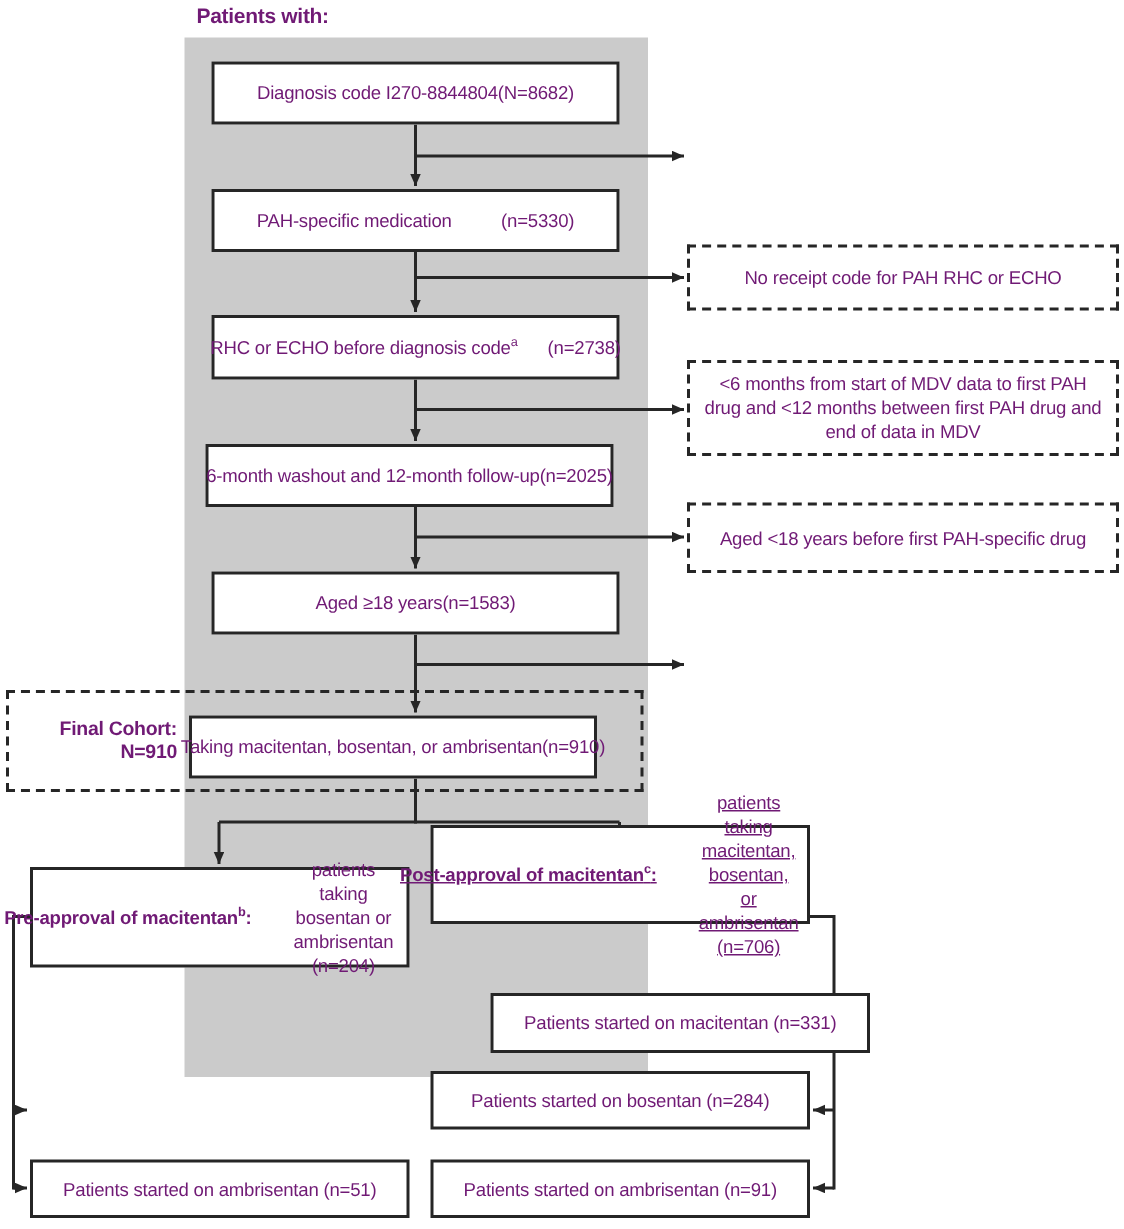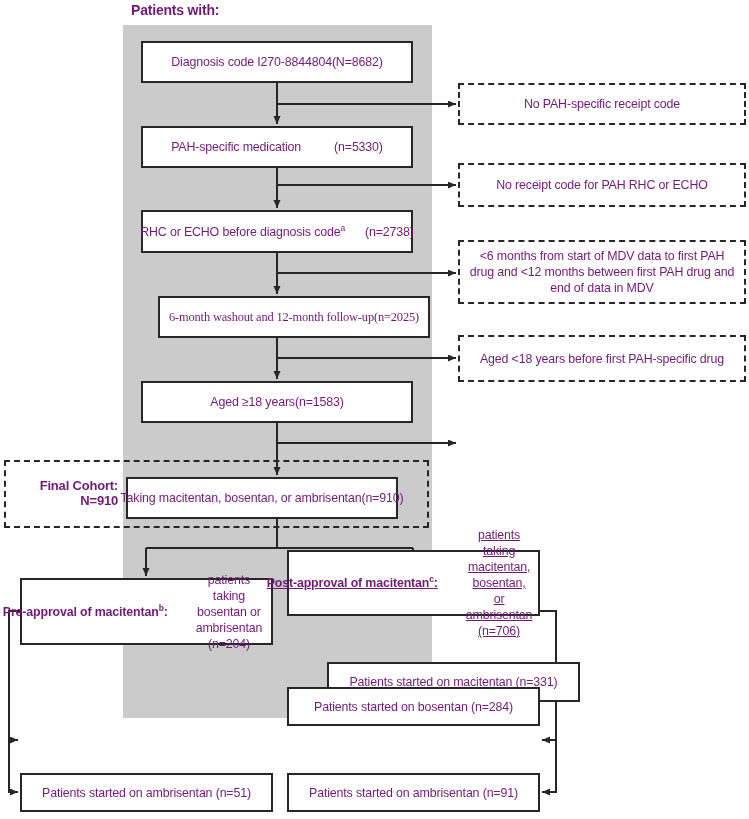--- a/index.html
+++ b/index.html
@@ -20,38 +20,38 @@
   .final-label{position:absolute;left:10px;top:478px;width:108px;text-align:right;font-weight:bold;font-size:13px;line-height:15px;letter-spacing:-0.2px;}
   .bline{white-space:nowrap;}
   sup{font-size:8.5px;line-height:0;vertical-align:super;}
   .btitle{font-weight:bold;white-space:nowrap;}
   .bbody{padding:0 28px;}
   .arrows{position:absolute;left:0;top:0;pointer-events:none;}
   
   .b1{left:141px;top:41px;width:272px;height:42px;}
   .b2{left:141px;top:126px;width:272px;height:42px;gap:33px;}
   .b3{left:141px;top:210px;width:272px;height:43px;gap:20px;}
-  .b4{left:158px;top:296px;width:272px;height:42px;font-family:Liberation Serif, serif;}
+  .b4{left:137px;top:296px;width:272px;height:42px;}
   .b5{left:141px;top:381px;width:272px;height:42px;}
   .b6{left:126px;top:477px;width:272px;height:42px;}
   
   .d1{left:458px;top:83px;width:288px;height:42px;}
   .d2{left:458px;top:163px;width:288px;height:44px;}
   .d3{left:458px;top:240px;width:288px;height:64px;}
   .d4{left:458px;top:335px;width:288px;height:47px;}
   .d5{left:458px;top:419px;width:288px;height:50px;}
   .d3 .xtext,.d4 .xtext,.d5 .xtext{padding:0 8px;}
   
   .bl{left:20px;top:578px;width:253px;height:67px;}
   .br{left:287px;top:550px;width:253px;height:66px;text-decoration:underline;}
   
   .l1{left:20px;top:722px;width:253px;height:39px;}
   .l2{left:20px;top:773px;width:253px;height:39px;}
   .r1{left:287px;top:662px;width:253px;height:40px;margin-left:40px;}
-  .r2{left:287px;top:687px;width:253px;height:39px;}
+  .r2{left:287px;top:714px;width:253px;height:39px;}
   .r3{left:287px;top:773px;width:253px;height:39px;}
 </style>
 </head>
 <body>
 
 <div class="canvas">
 
   <div class="gray-panel"></div>
 
   <svg class="arrows" width="749" height="819" viewBox="0 0 749 819">
@@ -113,23 +113,20 @@
   </div>
   <div class="box b5">
     <div class="bline"><span>Aged ≥18 years</span><sup></sup></div>
     <div class="bline">(n=1583)</div>
   </div>
   <div class="box b6">
     <div class="bline"><span>Taking macitentan, bosentan, or ambrisentan</span><sup></sup></div>
     <div class="bline">(n=910)</div>
   </div>
 
-  <div class="xbox d1">
-    <div class="xtext">No PAH-specific receipt code</div>
-  </div>
   <div class="xbox d2">
     <div class="xtext">No receipt code for PAH RHC or ECHO</div>
   </div>
   <div class="xbox d3">
     <div class="xtext">&lt;6 months from start of MDV data to first PAH drug and &lt;12 months between first PAH drug and end of data in MDV</div>
   </div>
   <div class="xbox d4">
     <div class="xtext">Aged &lt;18 years before first PAH-specific drug</div>
   </div>
 

